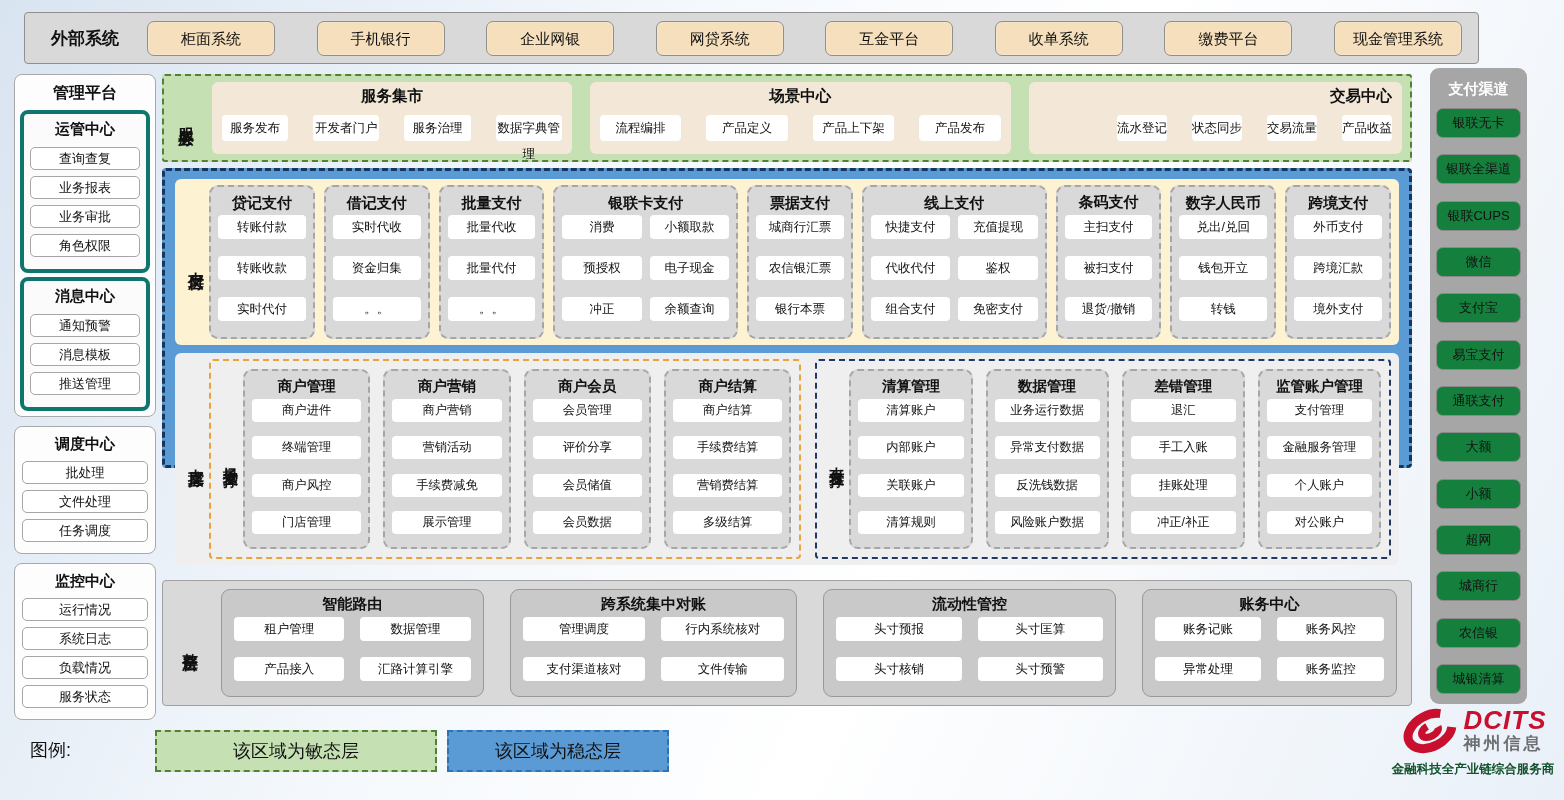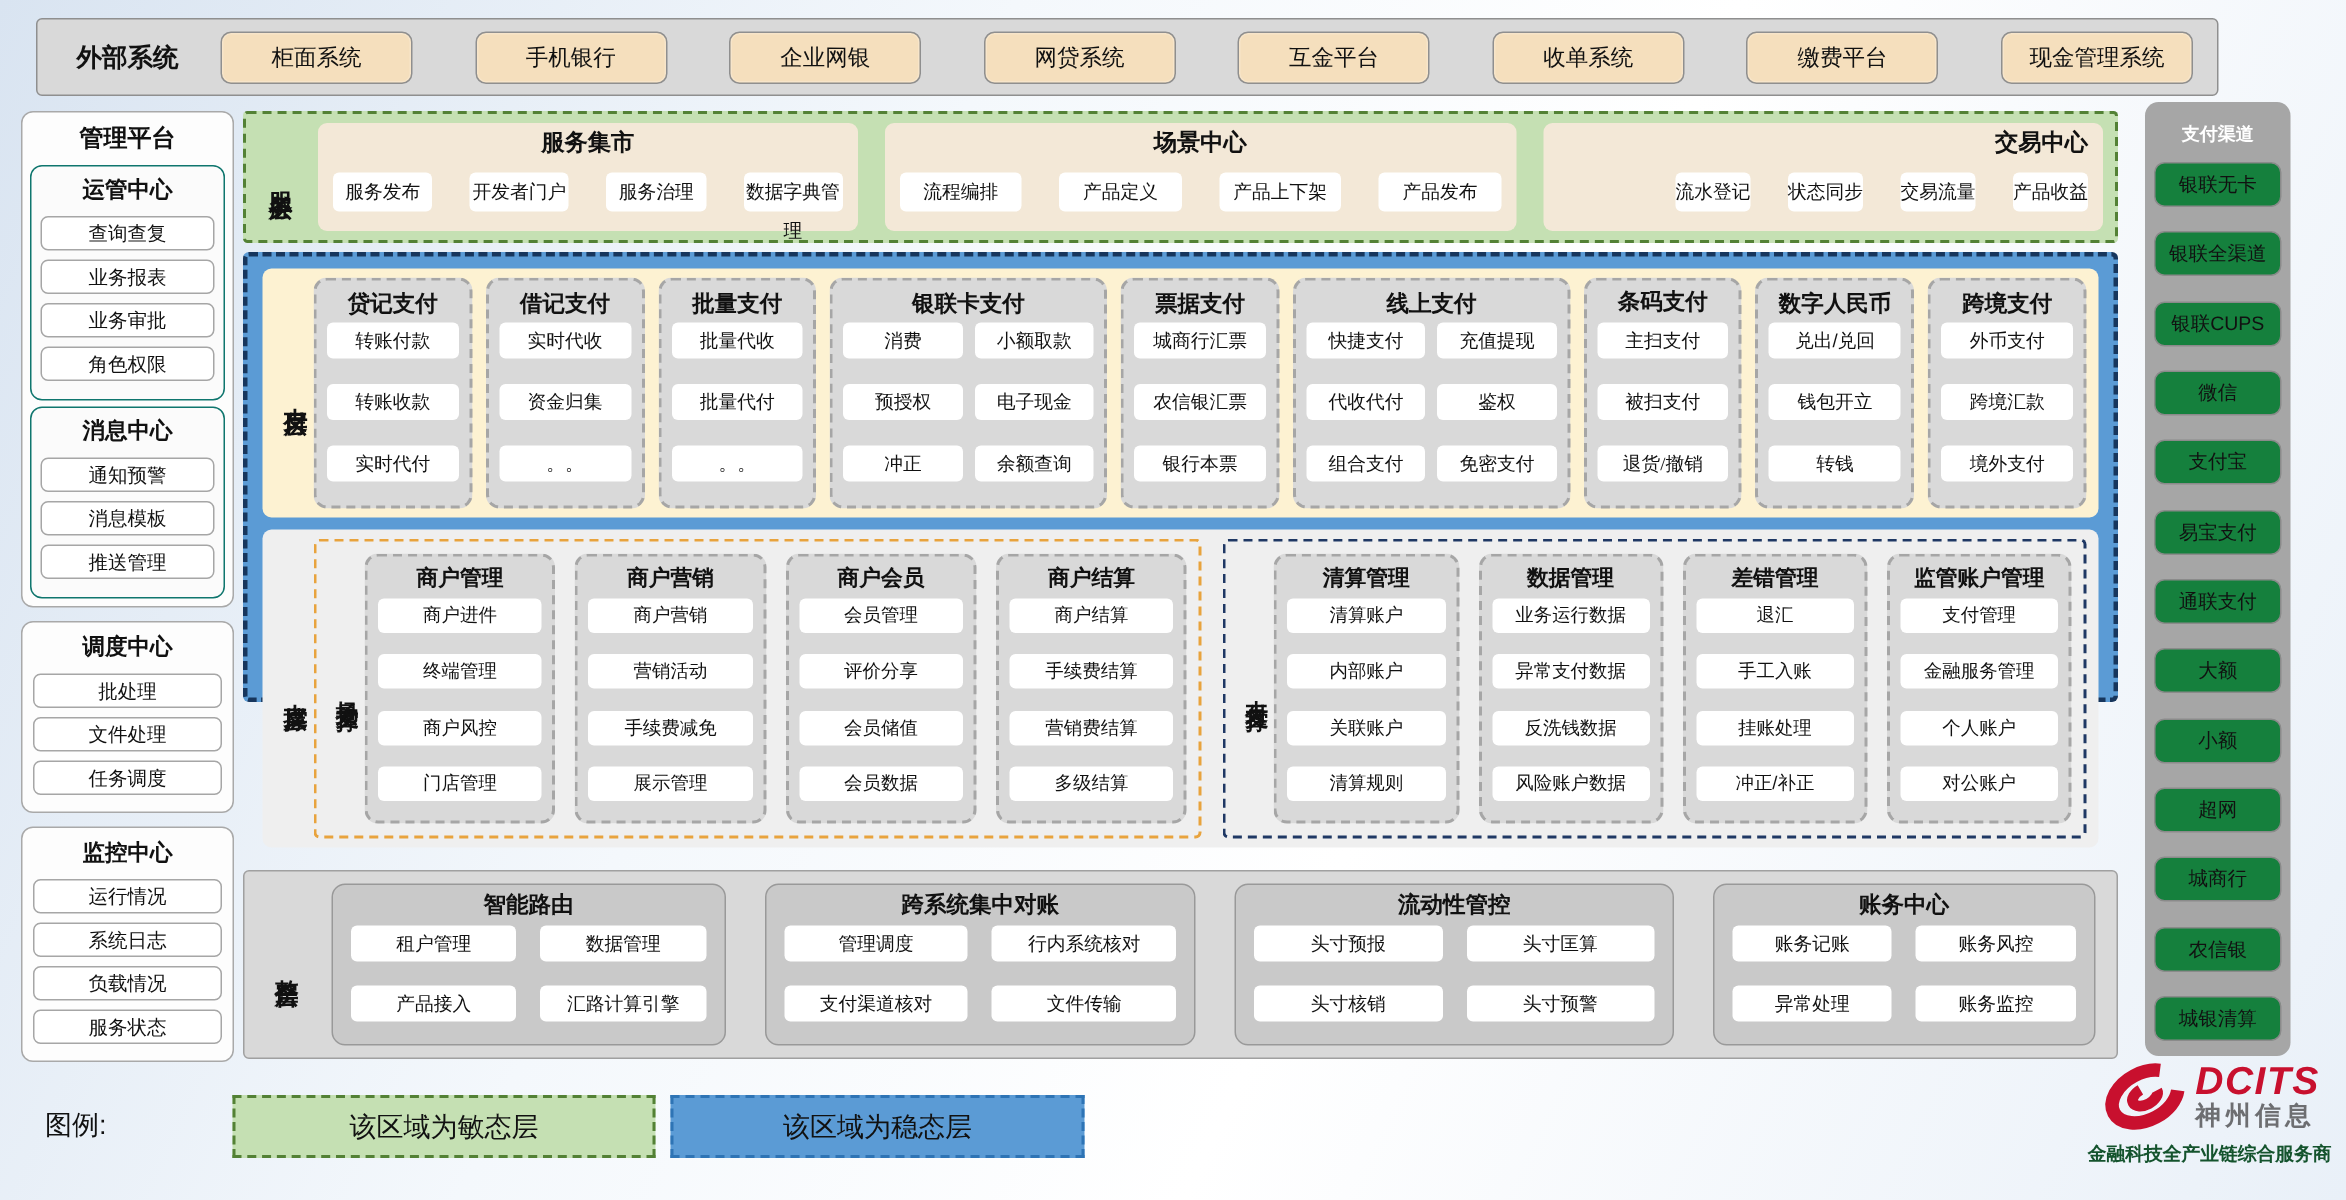--- a/index.html
+++ b/index.html
@@ -14,21 +14,21 @@
   .topbar{left:24px;top:12px;width:1453px;height:50px;background:#d9d9d9;
     border:1px solid #8f8f8f;border-radius:4px;display:flex;align-items:center;}
   .topbar-label{font-weight:bold;font-size:17px;padding:0 28px 0 26px;white-space:nowrap;}
   .topbar-items{flex:1;display:flex;justify-content:space-between;padding-right:16px;}
   .ext-btn{width:126px;height:33px;line-height:33px;text-align:center;background:#f5dfbd;
     border:1px solid #8f8f8f;border-radius:7px;font-size:15px;box-shadow:inset 0 0 0 1px #fff3;}
   
   .left-sb{left:14px;top:74px;width:142px;}
   .sb-panel{background:#fdfdfd;border:1px solid #a9a9a9;border-radius:8px;padding:5px;margin-bottom:9px;box-sizing:border-box;}
   .sb-title{font-weight:bold;font-size:16px;text-align:center;height:26px;line-height:26px;}
-  .sb-group{border:1px solid #0f766e;border-radius:8px;background:#fbfbfb;padding:4px 4px 6px;margin-top:4px;}
+  .sb-group{border:4px solid #0f766e;border-radius:8px;background:#fbfbfb;padding:4px 4px 6px;margin-top:4px;font-family:Liberation Serif, serif;}
   .sb-group-title{font-weight:bold;font-size:15px;text-align:center;height:23px;line-height:23px;}
   .side-chip{height:21px;line-height:21px;text-align:center;background:#fff;border:1px solid #a6a6a6;
     border-radius:5px;font-size:13px;margin:6px 2px;}
   
   .vlabel{writing-mode:vertical-rl;text-orientation:upright;font-weight:bold;
     display:flex;align-items:center;justify-content:center;font-size:16px;line-height:1;letter-spacing:2px;}
   
   .svc-layer{left:162px;top:74px;width:1250px;height:88px;background:#c5e0b3;
     border:2px dashed #538135;border-radius:3px;display:flex;box-sizing:border-box;padding:6px 8px;gap:12px;}
   .svc-layer .vlabel{width:28px;}
@@ -65,29 +65,29 @@
   .int-layer .vlabel{width:26px;}
   .int-panels{flex:1;display:flex;gap:26px;}
   .int-panel{background:#c9c9c9;border:1px solid #999;border-radius:9px;padding:1px 12px 9px;
     display:flex;flex-direction:column;box-sizing:border-box;}
   .int-title{font-weight:bold;font-size:15px;text-align:center;height:26px;line-height:26px;}
   .int-grid{flex:1;display:grid;grid-template-columns:1fr 1fr;gap:9px 16px;}
   .int-grid .chip{height:24px;line-height:24px;}
   
   .right-sb{left:1430px;top:68px;width:97px;height:636px;background:#a6a6a6;border-radius:9px;
     box-sizing:border-box;padding:6px 6px 10px;display:flex;flex-direction:column;}
-  .chan-title{color:#fff;font-weight:bold;font-size:12px;text-align:center;height:30px;line-height:30px;}
+  .chan-title{color:#fff;font-weight:bold;font-size:15px;text-align:center;height:30px;line-height:30px;}
   .chan-items{flex:1;display:flex;flex-direction:column;justify-content:space-between;margin-top:4px;}
   .chan-chip{height:28px;line-height:28px;text-align:center;background:#15803d;border:1px solid #8a8a8a;
     border-radius:7px;font-size:13px;}
   
   .legend-label{left:30px;top:738px;font-size:18px;}
   .legend-green{left:155px;top:730px;width:282px;height:42px;background:#c5e0b3;border:2px dashed #538135;
     box-sizing:border-box;text-align:center;line-height:38px;font-size:18px;}
-  .legend-blue{left:447px;top:730px;width:276px;height:42px;background:#5b9bd5;border:2px dashed #2e74b5;
+  .legend-blue{left:447px;top:730px;width:222px;height:42px;background:#5b9bd5;border:2px dashed #2e74b5;
     box-sizing:border-box;text-align:center;line-height:38px;font-size:18px;}
   
   .logo{left:1385px;top:704px;width:176px;}
   .logo-row{display:flex;align-items:center;justify-content:center;gap:4px;}
   .logo-name{color:#c8102e;font-weight:bold;font-style:italic;font-size:26px;letter-spacing:1px;line-height:1;}
   .logo-cn{color:#6d6e71;font-weight:bold;font-size:17px;letter-spacing:3px;line-height:1.25;}
   .logo-tag{color:#14532d;font-weight:bold;font-size:12.5px;text-align:center;margin-top:3px;white-space:nowrap;}
 </style>
 </head>
 <body>

